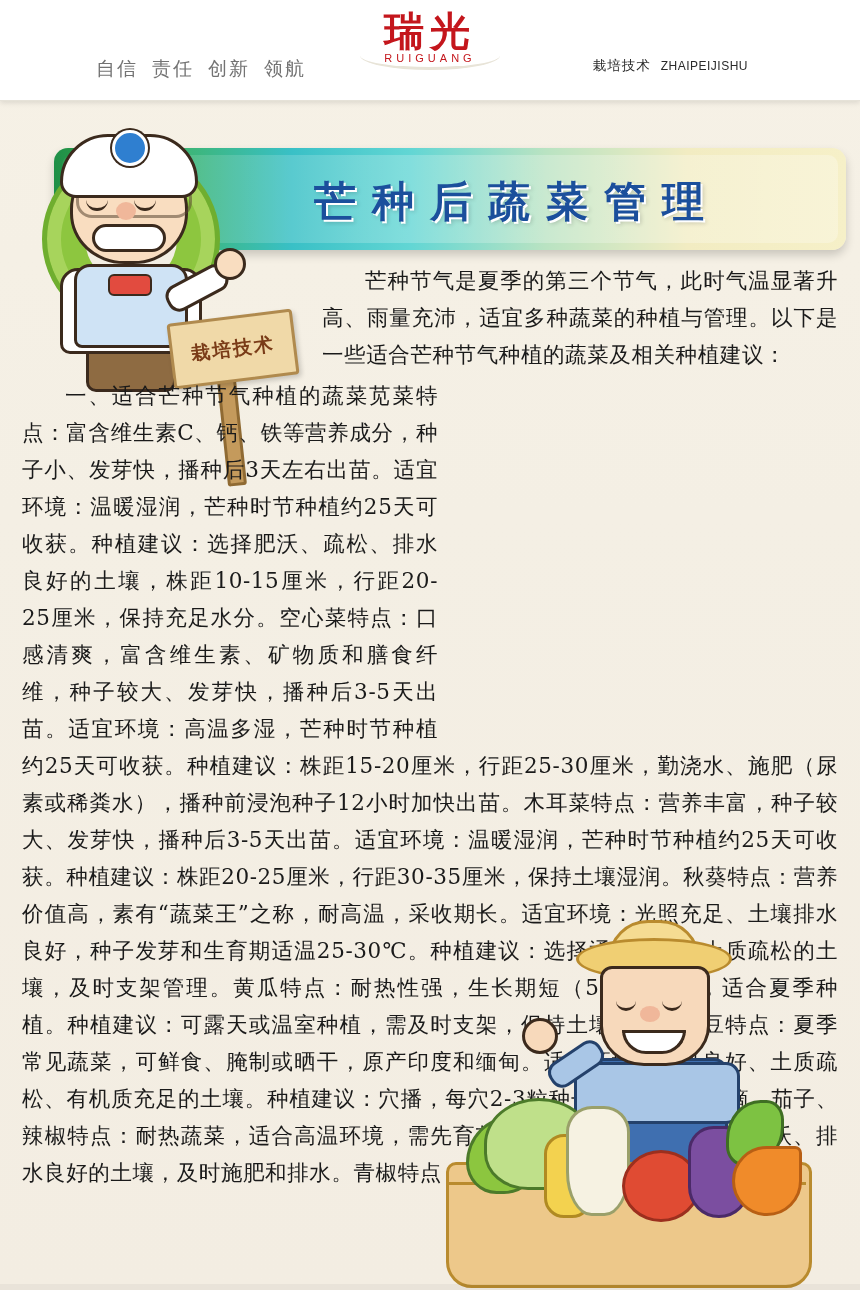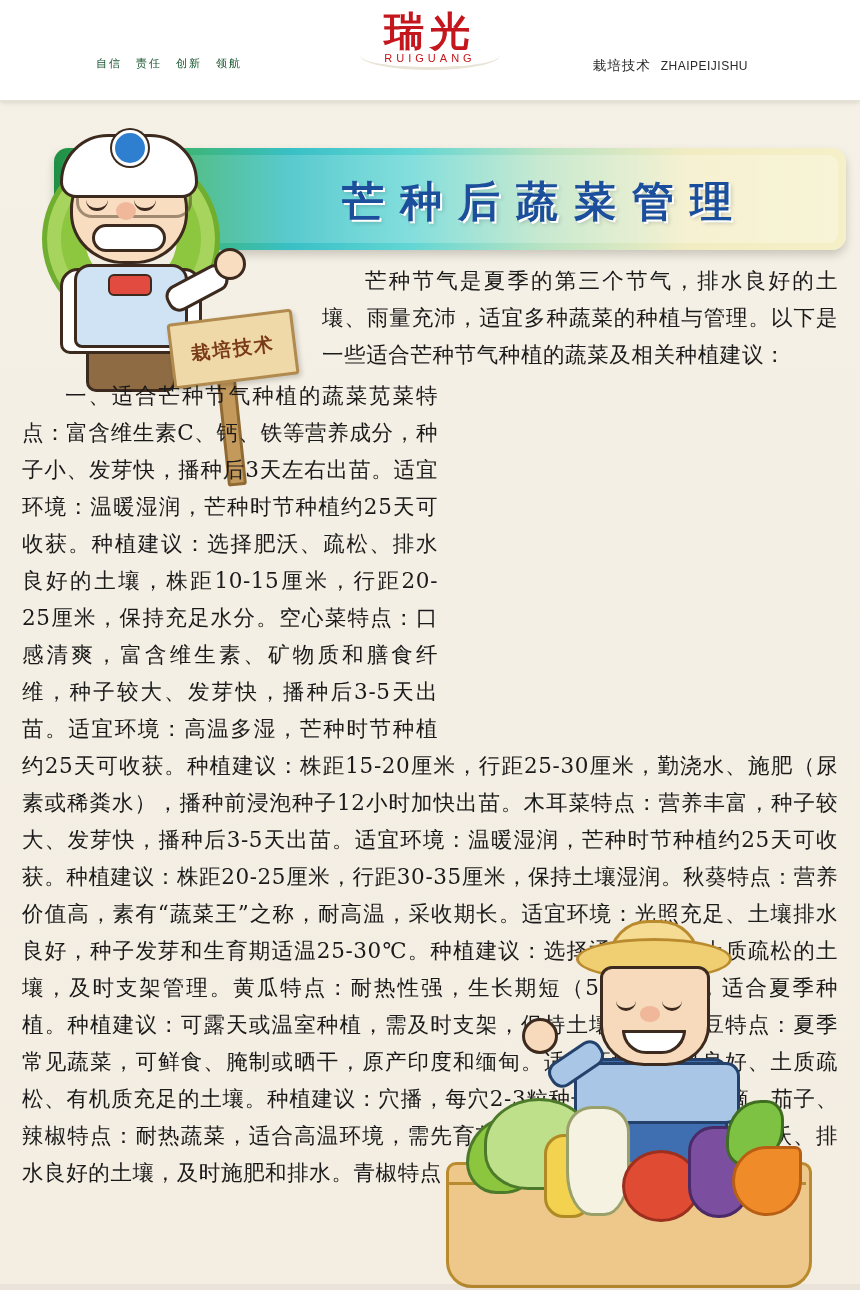--- a/index.html
+++ b/index.html
@@ -26,22 +26,22 @@
     position: relative;
     height: 100px;
     background: #ffffff;
     border-bottom: 1px solid #e6e2d8;
     box-shadow: 0 2px 5px rgba(0,0,0,0.10);
   }
   .header-left {
     position: absolute;
     left: 96px;
     top: 56px;
-    font-size: 11px;
-    color: #14532d;
+    font-size: 19px;
+    color: #737373;
     letter-spacing: 2px;
     white-space: nowrap;
   }
   .header-left span { margin-right: 14px; }
   .header-right {
     position: absolute;
     right: 112px;
     top: 57px;
     font-size: 13.5px;
     color: #2a2a2a;
@@ -116,21 +116,20 @@
     position: absolute;
     left: 300px;
     top: 26px;
     font-family: Liberation Mono, monospace;
     font-size: 42px;
     font-weight: bold;
     color: #1b4f9c;
     letter-spacing: 16px;
     text-shadow: 2px 2px 0 #ffffff, 3px 3px 4px rgba(0,0,0,0.18);
     white-space: nowrap;
-    margin-left: 28px;
   }
 
   
   .doctor {
     position: absolute;
     left: 10px;
     top: -42px;
     width: 230px;
     height: 290px;
   }
@@ -572,21 +571,21 @@
       <div class="doc-mirror"></div>
     </div>
 
     <div class="sign-post"></div>
     <div class="sign">
       <span class="sign-text">栽培技术</span>
     </div>
   </div>
 
   <div class="body-text">
-    <p class="para1">芒种节气是夏季的第三个节气，排水良好的土壤、雨量充沛，适宜多种蔬菜的种植与管理。以下是一些适合芒种节气种植的蔬菜及相关种植建议：</p>
+    <p class="para1">芒种节气是夏季的第三个节气，此时气温显著升高、雨量充沛，适宜多种蔬菜的种植与管理。以下是一些适合芒种节气种植的蔬菜及相关种植建议：</p>
     <p class="para2">
       <span class="float-spacer"></span>
       <span>一、适合芒种节气种植的蔬菜苋菜特点：富含维生素C、钙、铁等营养成分，种子小、发芽快，播种后3天左右出苗。适宜环境：温暖湿润，芒种时节种植约25天可收获。种植建议：选择肥沃、疏松、排水良好的土壤，株距10-15厘米，行距20-25厘米，保持充足水分。空心菜特点：口感清爽，富含维生素、矿物质和膳食纤维，种子较大、发芽快，播种后3-5天出苗。适宜环境：高温多湿，芒种时节种植约25天可收获。种植建议：株距15-20厘米，行距25-30厘米，勤浇水、施肥（尿素或稀粪水），播种前浸泡种子12小时加快出苗。木耳菜特点：营养丰富，种子较大、发芽快，播种后3-5天出苗。适宜环境：温暖湿润，芒种时节种植约25天可收获。种植建议：株距20-25厘米，行距30-35厘米，保持土壤湿润。秋葵特点：营养价值高，素有“蔬菜王”之称，耐高温，采收期长。适宜环境：光照充足、土壤排水良好，种子发芽和生育期适温25-30℃。种植建议：选择通风良好、土质疏松的土壤，及时支架管理。黄瓜特点：耐热性强，生长期短（50-60天），适合夏季种植。种植建议：可露天或温室种植，需及时支架，保持土壤湿润。豇豆特点：夏季常见蔬菜，可鲜食、腌制或晒干，原产印度和缅甸。适宜环境：通风良好、土质疏松、有机质充足的土壤。种植建议：穴播，每穴2-3粒种子，注意及时采摘。茄子、辣椒特点：耐热蔬菜，适合高温环境，需先育苗后移栽。种植建议：选择肥沃、排水良好的土壤，及时施肥和排水。青椒特点：生长期</span>
     </p>
   </div>
 
   <div class="farmer">
     <div class="f-hat-top"></div>
     <div class="f-hat"></div>
     <div class="f-body"></div>

